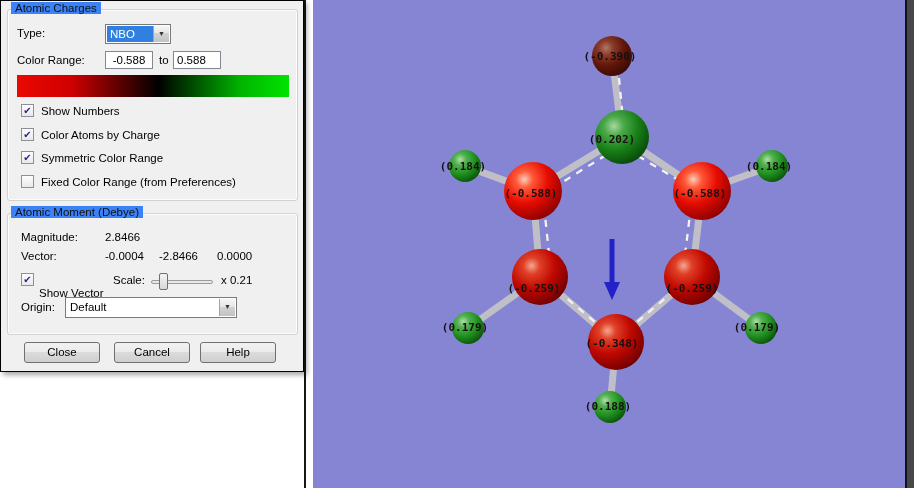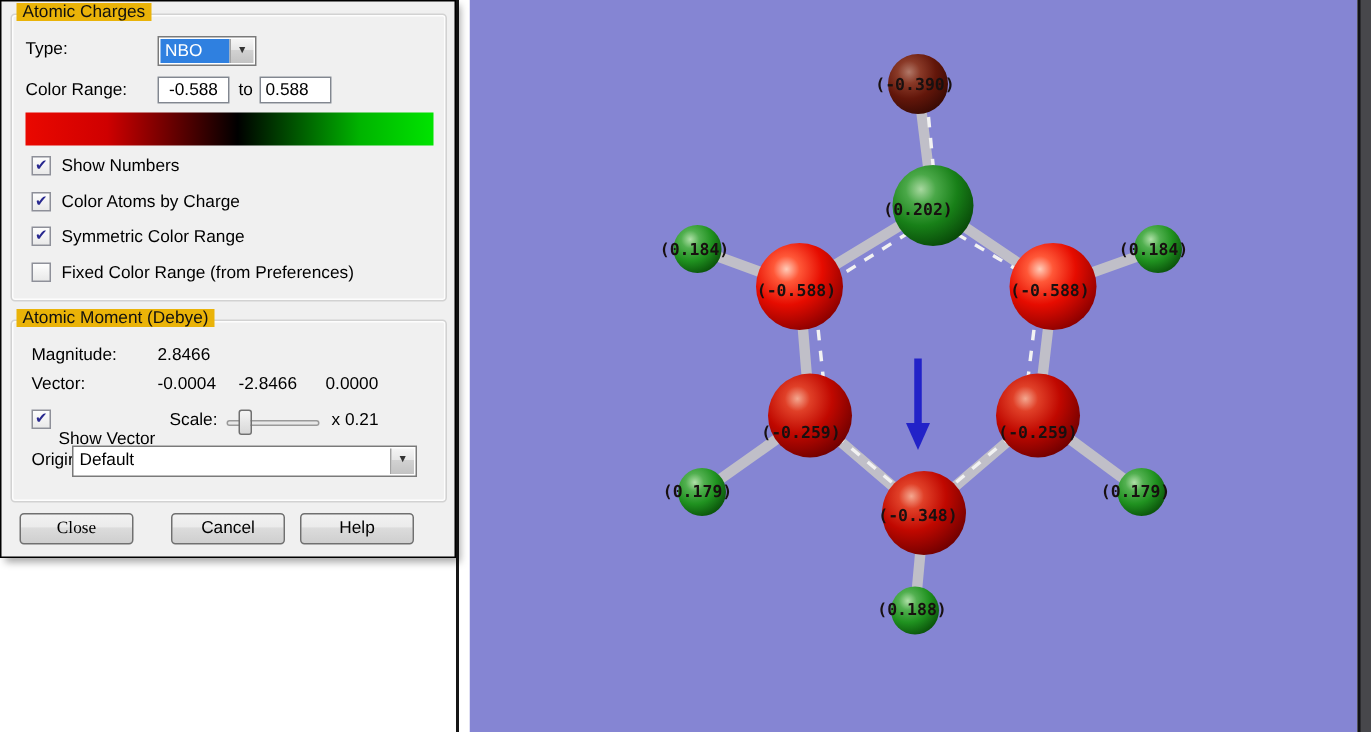--- a/index.html
+++ b/index.html
@@ -6,36 +6,36 @@
   html, body { width: 914px; height: 488px; }
   body { font-family: "Liberation Sans", "DejaVu Sans", sans-serif; background: #ffffff; }
   #app { position: relative; width: 914px; height: 488px; overflow: hidden; background: #ffffff; }
 
   
   #dialog { position: absolute; left: 0; top: 0; width: 304px; height: 372px;
             background: #f0f0f0; border: 1px solid #000; box-shadow: 3px 3px 5px rgba(0,0,0,.35); z-index: 3; }
   .group { position: absolute; border: 1px solid #d2d2d2; border-radius: 3px; box-shadow: inset 0 0 0 1px #fdfdfd; }
   #grp-charges { left: 6px; top: 8px; width: 291px; height: 192px; }
   #grp-dipole  { left: 6px; top: 212px; width: 291px; height: 122px; }
-  .group-label { position: absolute; background: #eab308; padding: 0 4px; font-size: 11.5px; color: #101010; z-index: 2; white-space: nowrap; }
+  .group-label { position: absolute; background: #3b82f6; padding: 0 4px; font-size: 11.5px; color: #101010; z-index: 2; white-space: nowrap; }
   #grp-charges-label { left: 10px; top: 1px; }
   #grp-dipole-label  { left: 10px; top: 205px; }
 
   .lbl { position: absolute; font-size: 11.5px; color: #000; white-space: nowrap; }
   .val { position: absolute; font-size: 11.5px; color: #000; white-space: nowrap; }
 
   .combo { position: absolute; border: 1px solid #7a7a7a; background: #fff; }
   .combo .sel { position: absolute; left: 1px; top: 1px; bottom: 1px; right: 17px;
                 font-size: 11.5px; line-height: 16px; padding: 0 3px; overflow: hidden; }
   .combo .sel.hilite { background: #2f80e0; color: #fff; }
   .combo .drop { position: absolute; right: 1px; top: 1px; bottom: 1px; width: 16px;
                  background: linear-gradient(#f5f5f5, #e6e6e6 45%, #d2d2d2 46%, #c3c3c3);
                  border-left: 1px solid #a3a3a3; text-align: center; font-size: 7px; line-height: 16px; color: #333; }
   #combo-type   { left: 104px; top: 23px; width: 66px; height: 20px; padding-left: 31px; }
-  #combo-origin { left: 47px; top: 296px; width: 230px; height: 21px; }
+  #combo-origin { left: 64px; top: 296px; width: 172px; height: 21px; }
   #combo-origin .sel { line-height: 17px; }
 
   .tinput { position: absolute; border: 1px solid #828790; background: #fff; font-size: 11.5px;
             padding: 0 3px; font-family: "Liberation Sans", sans-serif; color: #000; }
   #inp-min { left: 104px; top: 50px; width: 48px; height: 18px; text-align: center; }
   #inp-max { left: 172px; top: 50px; width: 48px; height: 18px; }
   #lbl-type { left: 16px; top: 26px; }
   #lbl-colorrange { left: 16px; top: 53px; }
   #lbl-to { left: 158px; top: 53px; }
 
@@ -58,21 +58,21 @@
   #slider-track { position: absolute; left: 150px; top: 279px; width: 62px; height: 4px;
                   background: #e8e8e8; border: 1px solid #9a9a9a; border-radius: 2px; }
   #slider-thumb { position: absolute; left: 158px; top: 272px; width: 9px; height: 17px;
                   background: linear-gradient(#f4f4f4, #d8d8d8); border: 1px solid #707070; border-radius: 2px; }
   #lbl-scaleval { left: 220px; top: 273px; }
   #lbl-origin { left: 20px; top: 300px; }
 
   .btn { position: absolute; width: 76px; height: 21px; border: 1px solid #707070; border-radius: 3px;
          background: linear-gradient(#f2f2f2, #ebebeb 45%, #dcdcdc 46%, #cfcfcf);
          font-size: 11.5px; font-family: "Liberation Sans", sans-serif; color: #000; text-align: center; line-height: 19px; }
-  #btn-close  { left: 12px; top: 341px; font-family: Liberation Serif, serif; }
+  #btn-close  { left: 23px; top: 341px; }
   #btn-cancel { left: 113px; top: 341px; }
   #btn-help   { left: 199px; top: 341px; }
 
   
   #divider { position: absolute; left: 304px; top: 0; width: 2px; height: 488px; background: #161616; z-index: 2; }
   #right-strip { position: absolute; left: 905px; top: 0; width: 9px; height: 488px;
                  background: #47474b; border-left: 2px solid #121215; }
 
   
   #view { position: absolute; left: 313px; top: 0; width: 592px; height: 420px; }

